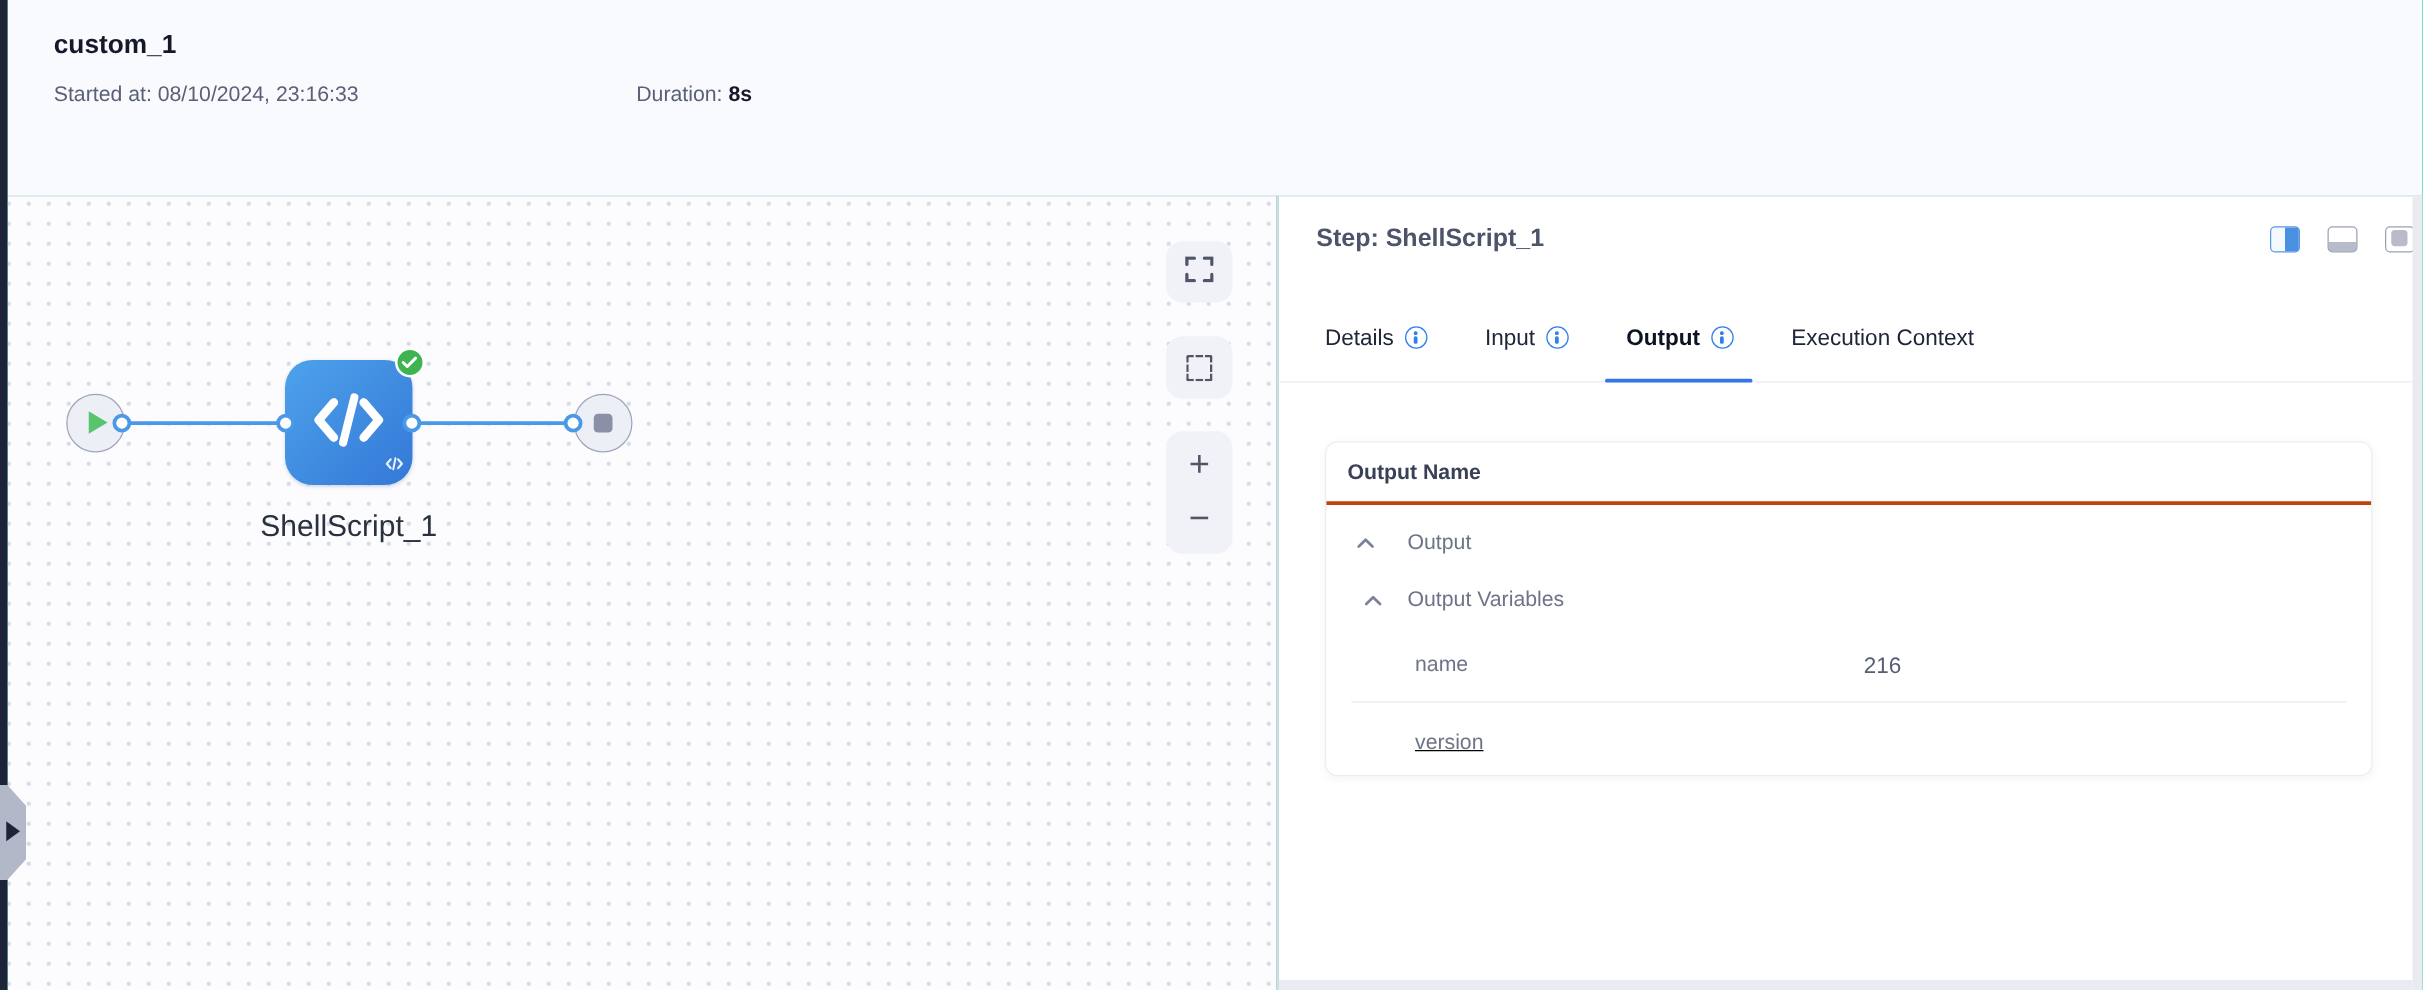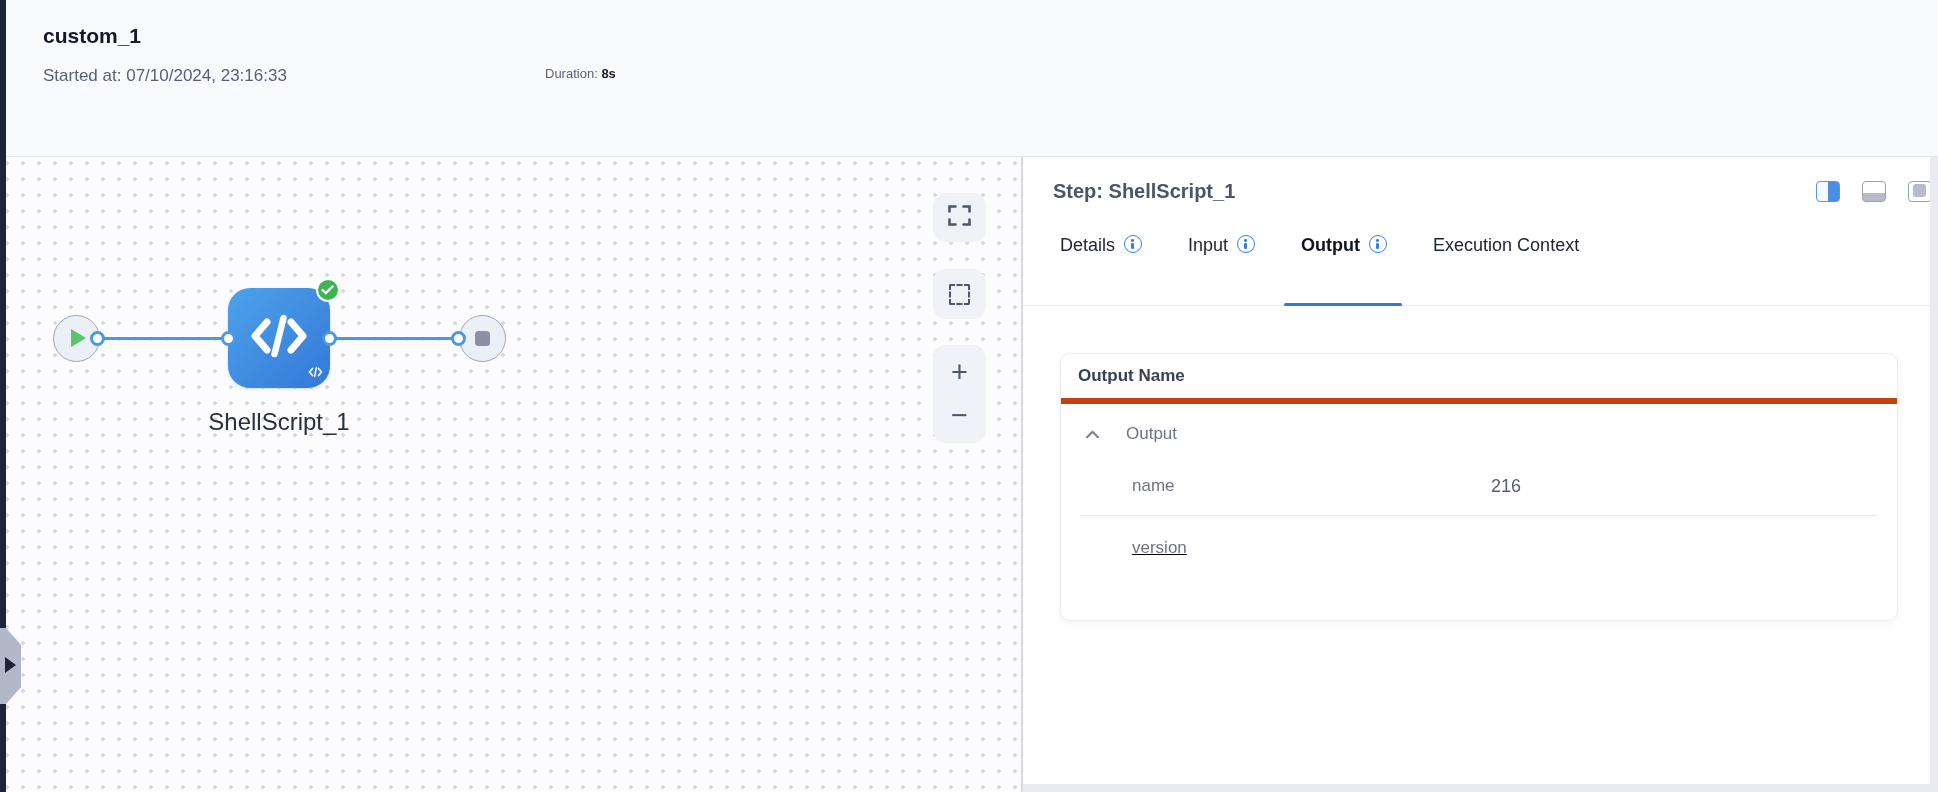--- a/index.html
+++ b/index.html
@@ -11,21 +11,21 @@
   .navy-rail { position:absolute; left:0; top:0; width:6px; height:792px; background:#1d2438; z-index:6; }
   .drawer-tab { position:absolute; left:0; top:628px; width:21px; height:76px; background:#b2b8c8; z-index:7;
     clip-path:polygon(0 0, 28% 0, 100% 22%, 100% 78%, 28% 100%, 0 100%); cursor:pointer; }
   .drawer-tab .tri { position:absolute; left:5px; top:29px; width:0; height:0;
     border-left:11px solid #1d2438; border-top:8px solid transparent; border-bottom:8px solid transparent; }
 
   
   .top-header { position:absolute; left:6px; top:0; width:1932px; height:157px; background:#f9fafd; border-bottom:1px solid #e4e7ef; }
   .run-title { position:absolute; left:37px; top:24px; font-size:21px; font-weight:700; color:#14182b; }
   .run-meta { position:absolute; left:37px; top:66px; font-size:17px; color:#5a6078; }
-  .run-duration { position:absolute; left:503px; top:66px; font-size:13px; color:#5a6078;margin-left:36px; }
+  .run-duration { position:absolute; left:503px; top:66px; font-size:17px; color:#5a6078; }
   .run-duration .val { color:#14182b; font-weight:600; }
 
   
   .canvas { position:absolute; left:6px; top:157px; width:1015px; height:635px; background:#fcfcfe;
     background-image:radial-gradient(circle, #d7dae3 1.6px, transparent 1.8px);
     background-size:16px 16px; background-position:9px 14px; }
 
   .edge { position:absolute; height:3px; background:#4a98e8; top:179.5px; }
   .edge1 { left:91px; width:131px; }
   .edge2 { left:323px; width:129px; }
@@ -63,35 +63,35 @@
   .step-title { font-size:20px; font-weight:600; color:#4d5368; }
   .layout-icons { display:flex; align-items:center; gap:22px; }
   .li-box { width:24px; height:21px; border-radius:4px; cursor:pointer; }
   .li-split { border:1.5px solid #5a96e4; background:linear-gradient(to right,#f4f8ff 50%, #4a90e2 50%); }
   .li-rows { border:1.5px solid #9aa0b4; background:linear-gradient(to bottom,#fff 60%, #b7bbca 60%); }
   .li-panel { border:1.5px solid #9aa0b4; background:#fff; position:relative; }
   .li-panel .inner { position:absolute; left:4px; top:2.5px; width:13px; height:13px; background:#b7bbca; border-radius:3px; }
   .li-min { width:23px; height:4.5px; background:#9096ab; border-radius:3px; cursor:pointer; }
 
   .tabs { position:relative; height:81px; border-bottom:1px solid #e9ebf0; display:flex; align-items:center; gap:46px; padding:10px 0 0 37px; }
-  .tab { position:relative; display:flex; gap:9px; height:100%; cursor:pointer; }
+  .tab { position:relative; display:flex; align-items:center; gap:9px; height:100%; cursor:pointer; }
   .tab-label { font-size:18px; font-weight:500; color:#20263a; }
   .tab.active .tab-label { font-weight:700; color:#0d1322; }
   .tab.active::after { content:""; position:absolute; left:-17px; right:-15px; bottom:-1px; height:3px; background:#3376e8; border-radius:2px; }
   .info-icon { position:relative; width:18px; height:18px; border:1.6px solid #2f80ed; border-radius:50%; flex:0 0 auto; cursor:pointer; }
   .info-icon::before { content:""; position:absolute; left:6.1px; top:3px; width:2.6px; height:2.6px; background:#2f80ed; border-radius:50%; }
   .info-icon::after { content:""; position:absolute; left:6.1px; top:7.2px; width:2.6px; height:5.6px; background:#2f80ed; border-radius:1.3px; }
 
   
   .out-card { position:absolute; left:37px; top:196px; width:838px; height:268px; background:#fff;
     border:1px solid #ebedf2; border-radius:10px; box-shadow:0 2px 8px rgba(25,30,60,.05); overflow:hidden; }
   .t-row { display:flex; align-items:center; }
   .t-cell-name { width:420px; flex:0 0 420px; display:flex; align-items:center; }
   .t-cell-val { flex:1; display:flex; align-items:center; }
-  .t-head { height:50px; border-bottom:6px solid #c2410c; }
+  .t-head { height:50px; border-bottom:3px solid #c2410c; }
   .t-head .h-txt { font-size:17px; font-weight:700; color:#3a4156; }
   .t-head .t-cell-name .h-txt { margin-left:17px; }
   .grp-row { height:46px; cursor:pointer; }
   .grp-row.lvl0 { margin-top:7px; }
   .grp-row.lvl0 .chev { margin-left:24px; margin-right:26px; }
   .grp-row.lvl1 .chev { margin-left:30px; margin-right:20px; }
   .chev { display:inline-flex; }
   .grp-label { font-size:17px; color:#6e7488; }
   .leaf-row.r1 { height:58px; }
   .leaf-row.r2 { height:64px;text-decoration:underline; }
@@ -105,21 +105,21 @@
 </style>
 </head>
 <body>
 
 <div id="app">
 
   <div class="top-header">
     <div class="run-title">custom_1</div>
     <div class="run-meta">
       <span>Started at:</span>
-      <span>07/10/2024, 23:16:33</span>
+      <span>08/10/2024, 23:16:33</span>
     </div>
     <div class="run-duration">
       <span>Duration:</span>
       <span class="val">8s</span>
     </div>
   </div>
 
   <div class="canvas">
 
     <div class="edge edge1"></div>
@@ -230,20 +230,31 @@
           <span class="chev">
             <svg width="15" height="9" viewBox="0 0 15 9" fill="none">
               <polyline points="2,7.2 7.5,1.8 13,7.2" stroke="#7b8298" stroke-width="2.2" stroke-linecap="round" stroke-linejoin="round"></polyline>
             </svg>
           </span>
           <span class="grp-label">Output</span>
         </div>
         <div class="t-cell-val"></div>
       </div>
 
+      <div class="t-row grp-row lvl1">
+        <div class="t-cell-name">
+          <span class="chev">
+            <svg width="15" height="9" viewBox="0 0 15 9" fill="none">
+              <polyline points="2,7.2 7.5,1.8 13,7.2" stroke="#7b8298" stroke-width="2.2" stroke-linecap="round" stroke-linejoin="round"></polyline>
+            </svg>
+          </span>
+          <span class="grp-label">Output Variables</span>
+        </div>
+        <div class="t-cell-val"></div>
+      </div>
 
       <div class="t-row leaf-row r1">
         <div class="t-cell-name">
           <span class="leaf-name">name</span>
         </div>
         <div class="t-cell-val">
           <span class="leaf-val">216</span>
         </div>
       </div>
 

